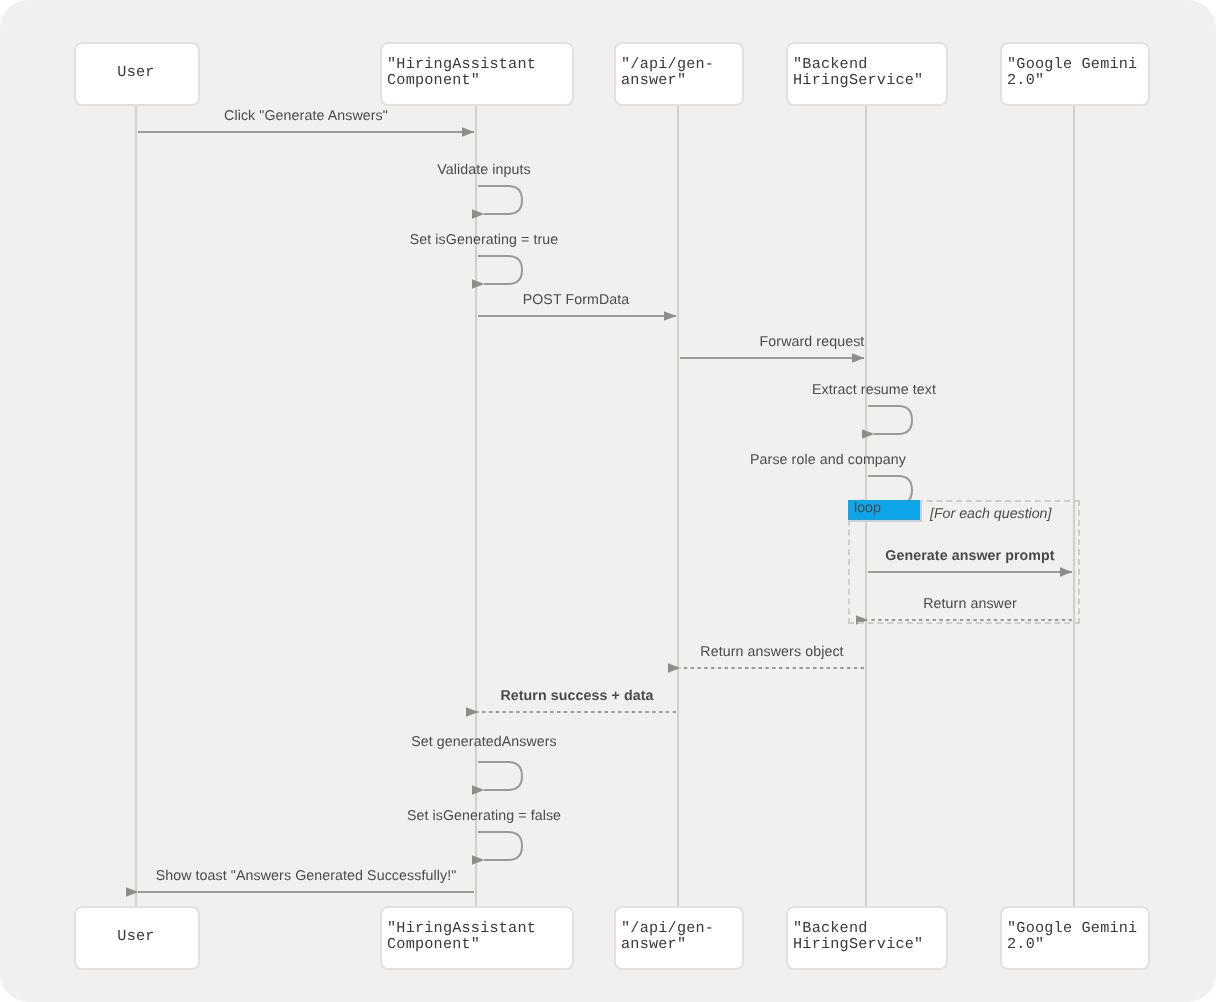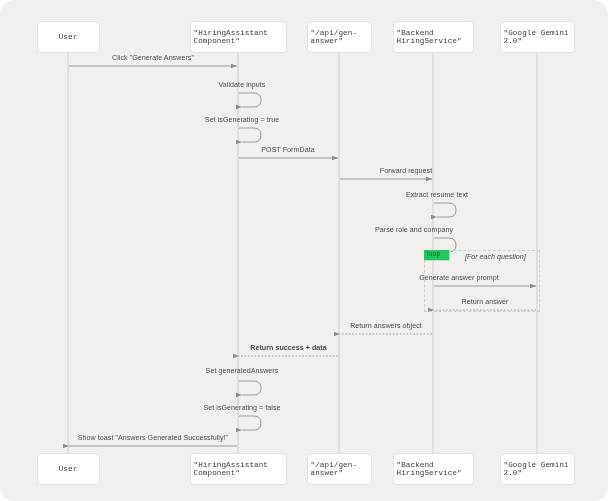--- a/index.html
+++ b/index.html
@@ -62,27 +62,27 @@
 
   
   .loop-frame {
     position: absolute;
     box-sizing: border-box;
     border: 1px dashed #cfcecb;
     background: transparent;
   }
   .loop-tag {
     position: absolute;
-    background: #22c55e;
+    background: #0ea5e9;
     border: 1px solid #cfcecb;
     border-top: none;
     border-left: none;
     font-size: 7.1px;
     color: #4a4a48;
-    padding: 1px 9px 1px 3px;
+    padding: 1px 20px 1px 3px;
     line-height: 1.1;
   }
   .loop-cond {
     position: absolute;
     font-size: 7.1px;
     color: #4a4a48;
     white-space: nowrap;
   }
 </style>
 </head>
@@ -137,21 +137,21 @@
     </div>
 
   <div id="labels">
       <div class="msg-label" style="left: 153px; top: 54px;">Click "Generate Answers"</div>
       <div class="msg-label" style="left: 242px; top: 81px;">Validate inputs</div>
       <div class="msg-label" style="left: 242px; top: 116px;">Set isGenerating = true</div>
       <div class="msg-label" style="left: 288px; top: 146px;">POST FormData</div>
       <div class="msg-label" style="left: 386px; top: 167px; margin-left: 20px;">Forward request</div>
       <div class="msg-label" style="left: 437px; top: 191px;">Extract resume text</div>
       <div class="msg-label" style="left: 414px; top: 226px;">Parse role and company</div>
-      <div class="msg-label" style="left: 459px; top: 274px;">Generate answer prompt</div>
+      <div class="msg-label" style="left: 485px; top: 274px; font-weight: bold;">Generate answer prompt</div>
       <div class="msg-label" style="left: 485px; top: 298px;">Return answer</div>
       <div class="msg-label" style="left: 386px; top: 322px;">Return answers object</div>
       <div class="msg-label" style="left: 288.5px; top: 344px; font-weight: bold;">Return success + data</div>
       <div class="msg-label" style="left: 242px; top: 367px;">Set generatedAnswers</div>
       <div class="msg-label" style="left: 242px; top: 404px;">Set isGenerating = false</div>
       <div class="msg-label" style="left: 153px; top: 434px;">Show toast "Answers Generated Successfully!"</div>
     </div>
 
   <div id="participants-top">
       <div class="participant-box" style="left: 36.5px; top: 21px; width: 63px; height: 32px;">

